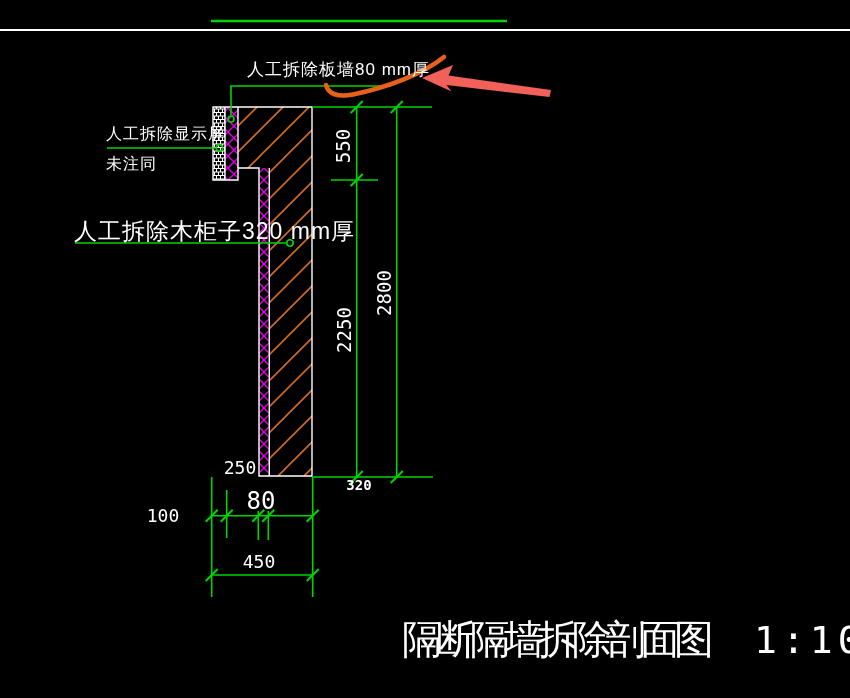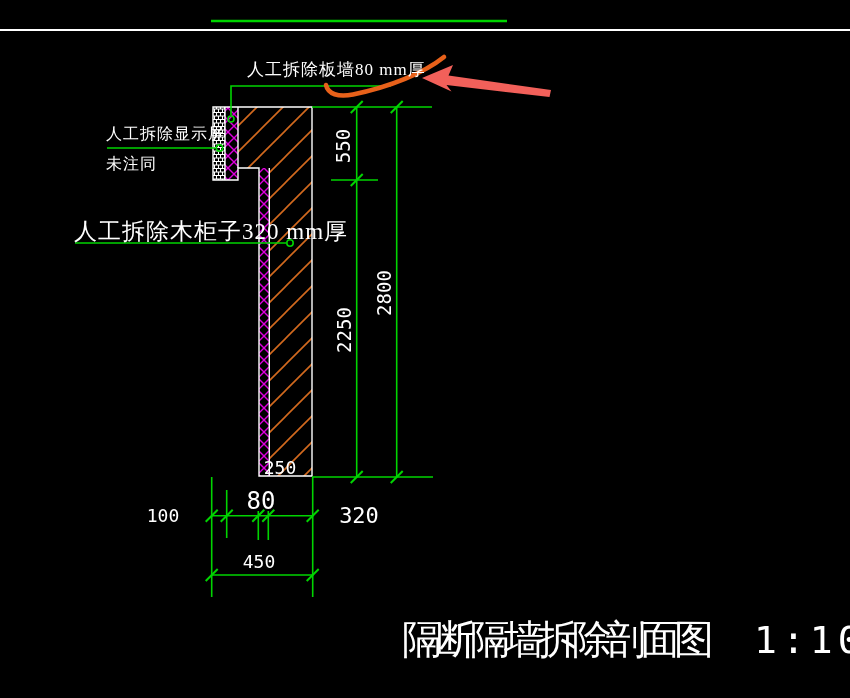--- a/index.html
+++ b/index.html
@@ -7,21 +7,21 @@
     position:relative; width:850px; height:698px;
     background:#000000; overflow:hidden;
     font-family:"DejaVu Sans", sans-serif;
   }
   svg { position:absolute; left:0; top:0; }
   .label {
     position:absolute; color:#ffffff; white-space:nowrap;
     font-weight:400; line-height:1.1;
   }
   .cad { font-family:"DejaVu Sans Mono", monospace; }
-  .cjk { font-family:Liberation Serif, serif; letter-spacing:1px; }
+  .cjk { font-family:Liberation Sans, sans-serif; letter-spacing:1px; }
   .dim-v {
     transform: translate(-50%,-50%) rotate(-90deg);
     transform-origin:center center;
   }
   .dim-c { transform: translate(-50%,-50%); }
   .title {
     position:absolute; left:402px; top:612px; color:#ffffff;
     font-size:40px; white-space:nowrap; font-weight:400;
   }
   .title .cn { letter-spacing:-6px; }
@@ -115,23 +115,23 @@
 
   <div class="label cjk" style="left:247px; top:61px; font-size:17px;">人工拆除板墙80 mm厚</div>
   <div class="label cjk" style="left:106px; top:125px; font-size:16px;">人工拆除显示屏</div>
   <div class="label cjk" style="left:106px; top:155px; font-size:16px;">未注同</div>
   <div class="label cjk" style="left:74px; top:219px; font-size:23px;">人工拆除木柜子320 mm厚</div>
 
   <div class="label cad dim-v" style="left:343px; top:146px; font-size:19px;">550</div>
   <div class="label cad dim-v" style="left:344px; top:330px; font-size:19px;">2250</div>
   <div class="label cad dim-v" style="left:384px; top:293px; font-size:19px;">2800</div>
 
-  <div class="label cad dim-c" style="left:240px; top:468px; font-size:18px;margin-left:40px;">250</div>
+  <div class="label cad dim-c" style="left:240px; top:468px; font-size:18px;">250</div>
   <div class="label cad dim-c" style="left:261px; top:501px; font-size:24px;">80</div>
   <div class="label cad dim-c" style="left:163px; top:516px; font-size:18px;text-align:center;">100</div>
-  <div class="label cad dim-c" style="left:359px; top:516px; font-size:22px;">320</div>
+  <div class="label cad dim-c" style="left:359px; top:486px; font-size:14px;font-weight:bold;">320</div>
   <div class="label cad dim-c" style="left:259px; top:562px; font-size:18px;">450</div>
 
   <div class="title">
     <span class="cn">隔断隔墙拆除剖面图</span><span class="scale">1:100</span>
   </div>
 
 </div>
 
 </body></html>

